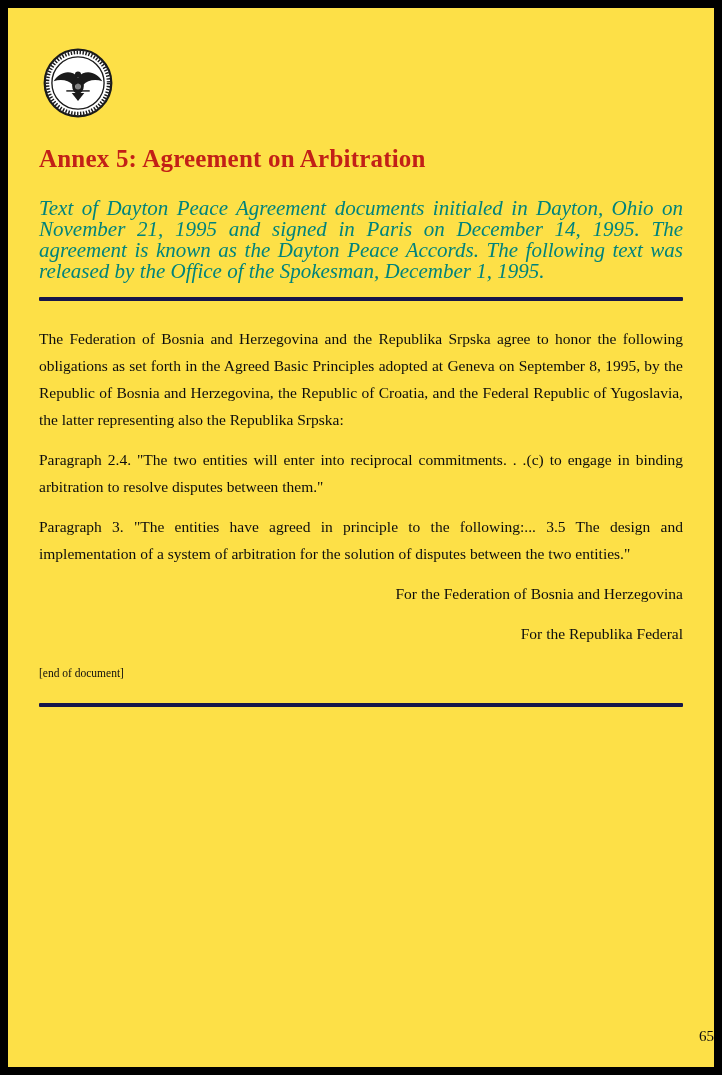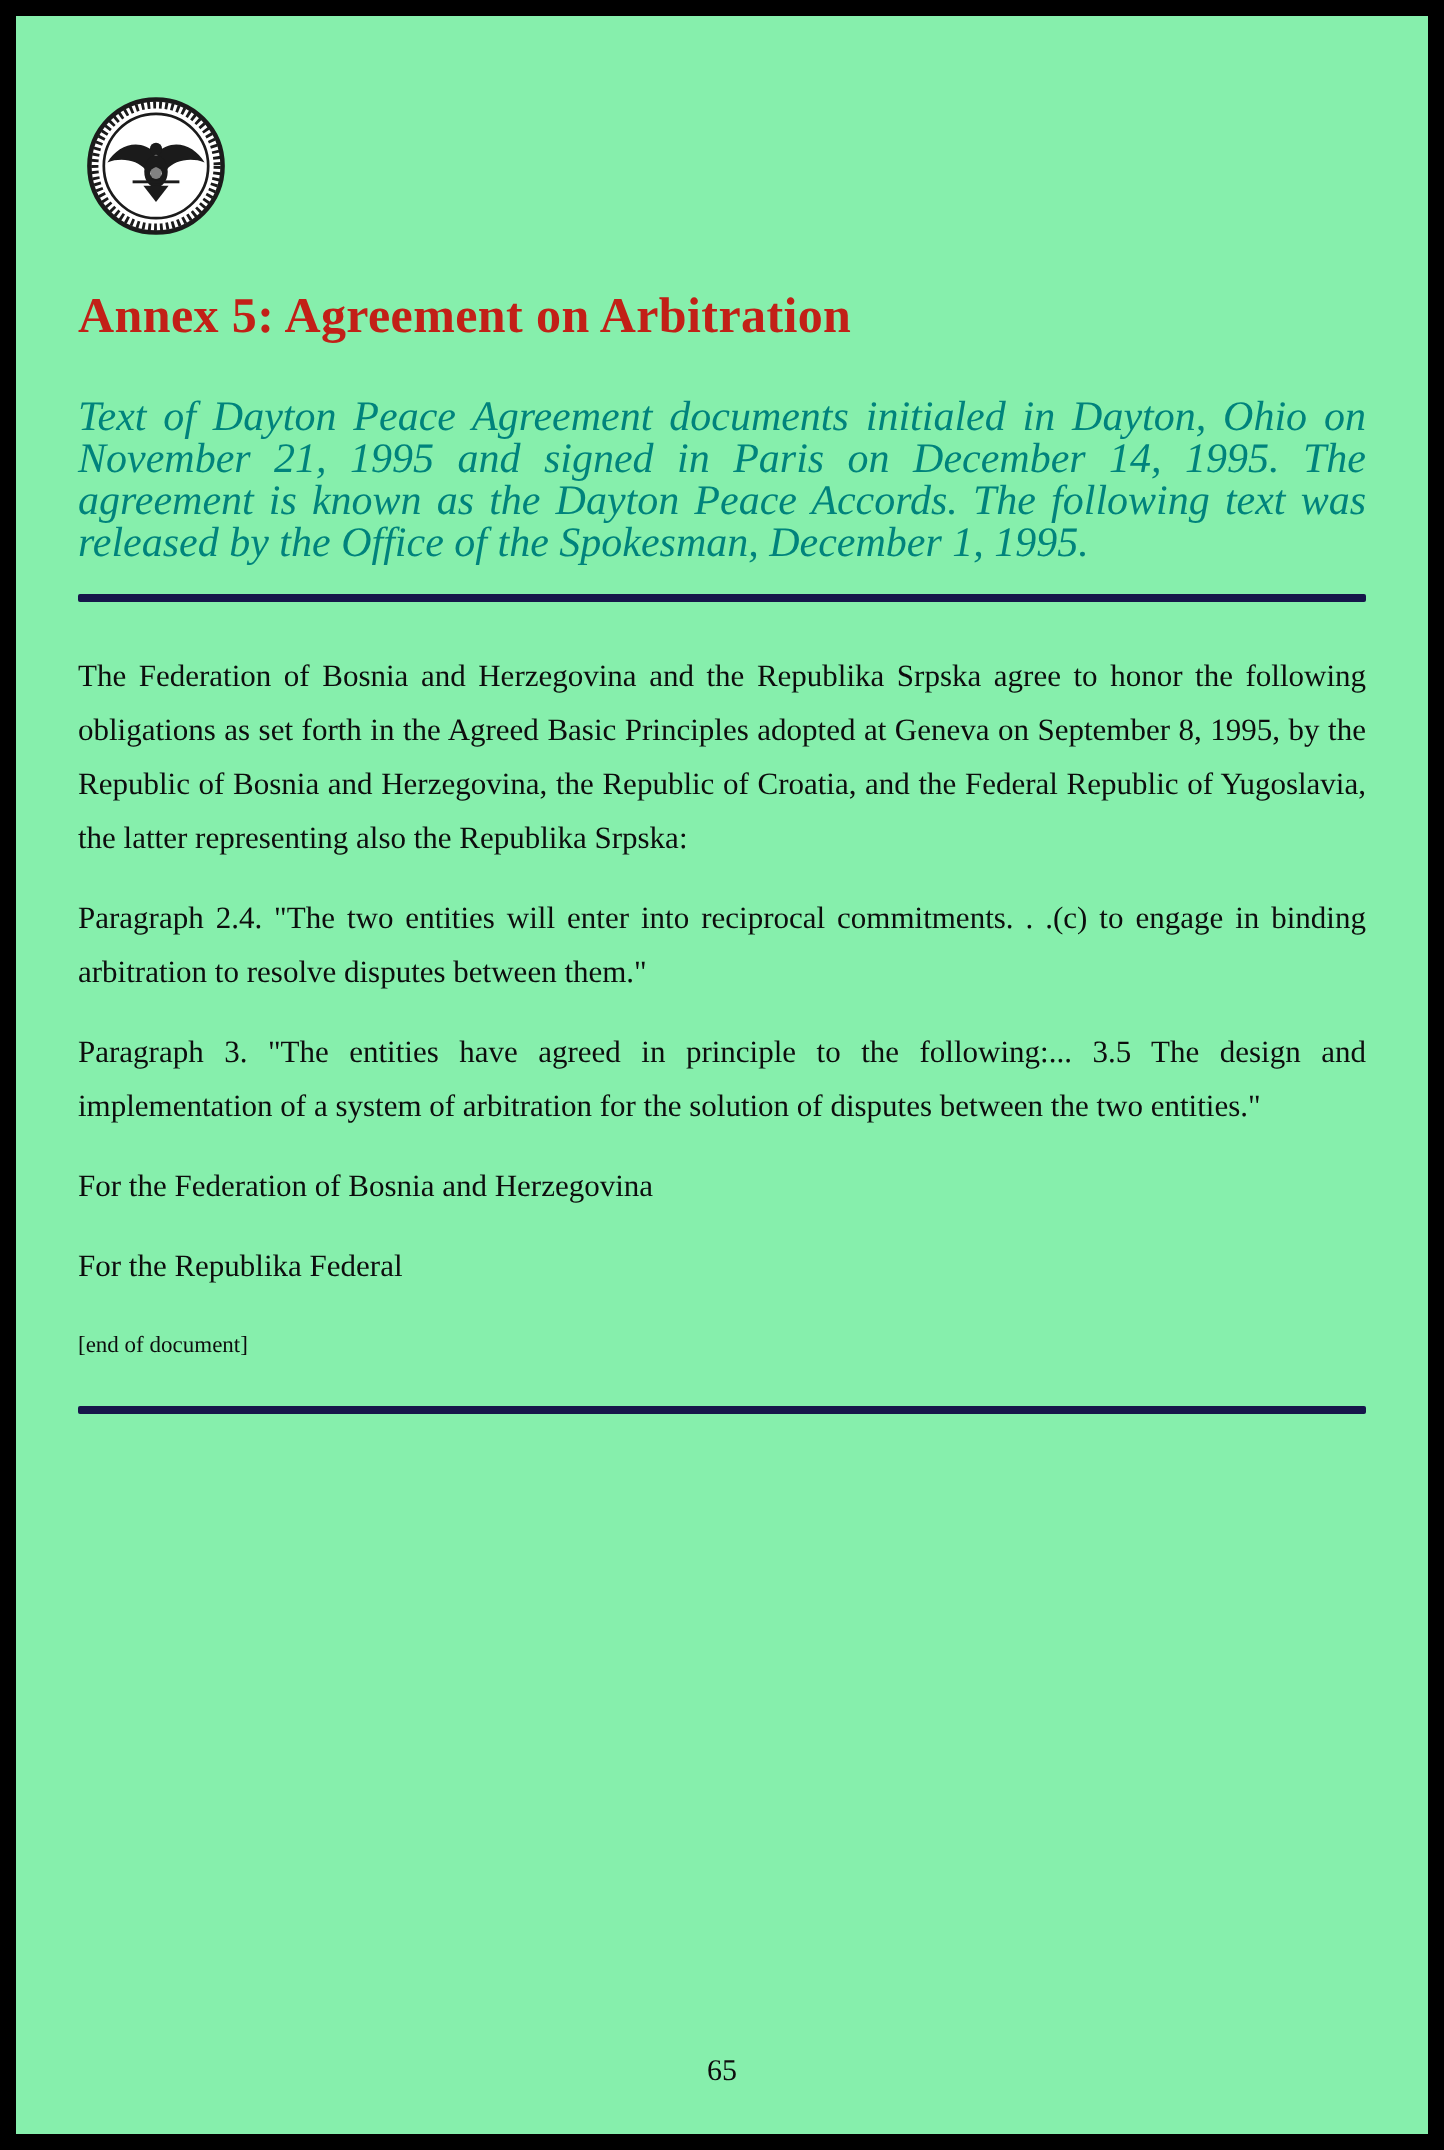--- a/index.html
+++ b/index.html
@@ -8,21 +8,21 @@
     --rule-navy: #16164a;
     --ink: #0d0d0d;
   }
   * { margin: 0; padding: 0; box-sizing: border-box; }
   html, body { background: #555; }
   body { display: flex; justify-content: center; }
   .page {
     position: relative;
     width: 722px;
     height: 1075px;
-    background: #86efac;
+    background: #fde047;
     border: 8px solid #000000;
     font-family: "Liberation Serif", serif;
     color: var(--ink);
     overflow: hidden;
   }
   .content {
     padding: 39px 31px 0 31px;
   }
   .seal {
     width: 76px;
@@ -51,35 +51,35 @@
     background: var(--rule-navy);
     border-radius: 1px;
   }
   .body-text {
     margin-top: 24px;
     font-size: 15.5px;
     line-height: 27px;
     color: var(--ink);
   }
   .body-text p { margin-bottom: 13px; text-align: justify; }
-  .body-text p.no-justify { text-align: left; }
+  .body-text p.no-justify { text-align: right; }
   .end-note {
     font-size: 11.5px;
     margin-top: 4px;
     text-align: center;
   }
   .rule-bottom {
     margin-top: 16px;
   }
   .page-number {
     position: absolute;
     bottom: 22px;
     left: 0;
     width: 100%;
-    text-align: center;
+    text-align: right;
     font-size: 15px;
     color: var(--ink);
   }
 </style>
 </head>
 <body>
 
 <div class="page">
   <div class="content">
 

